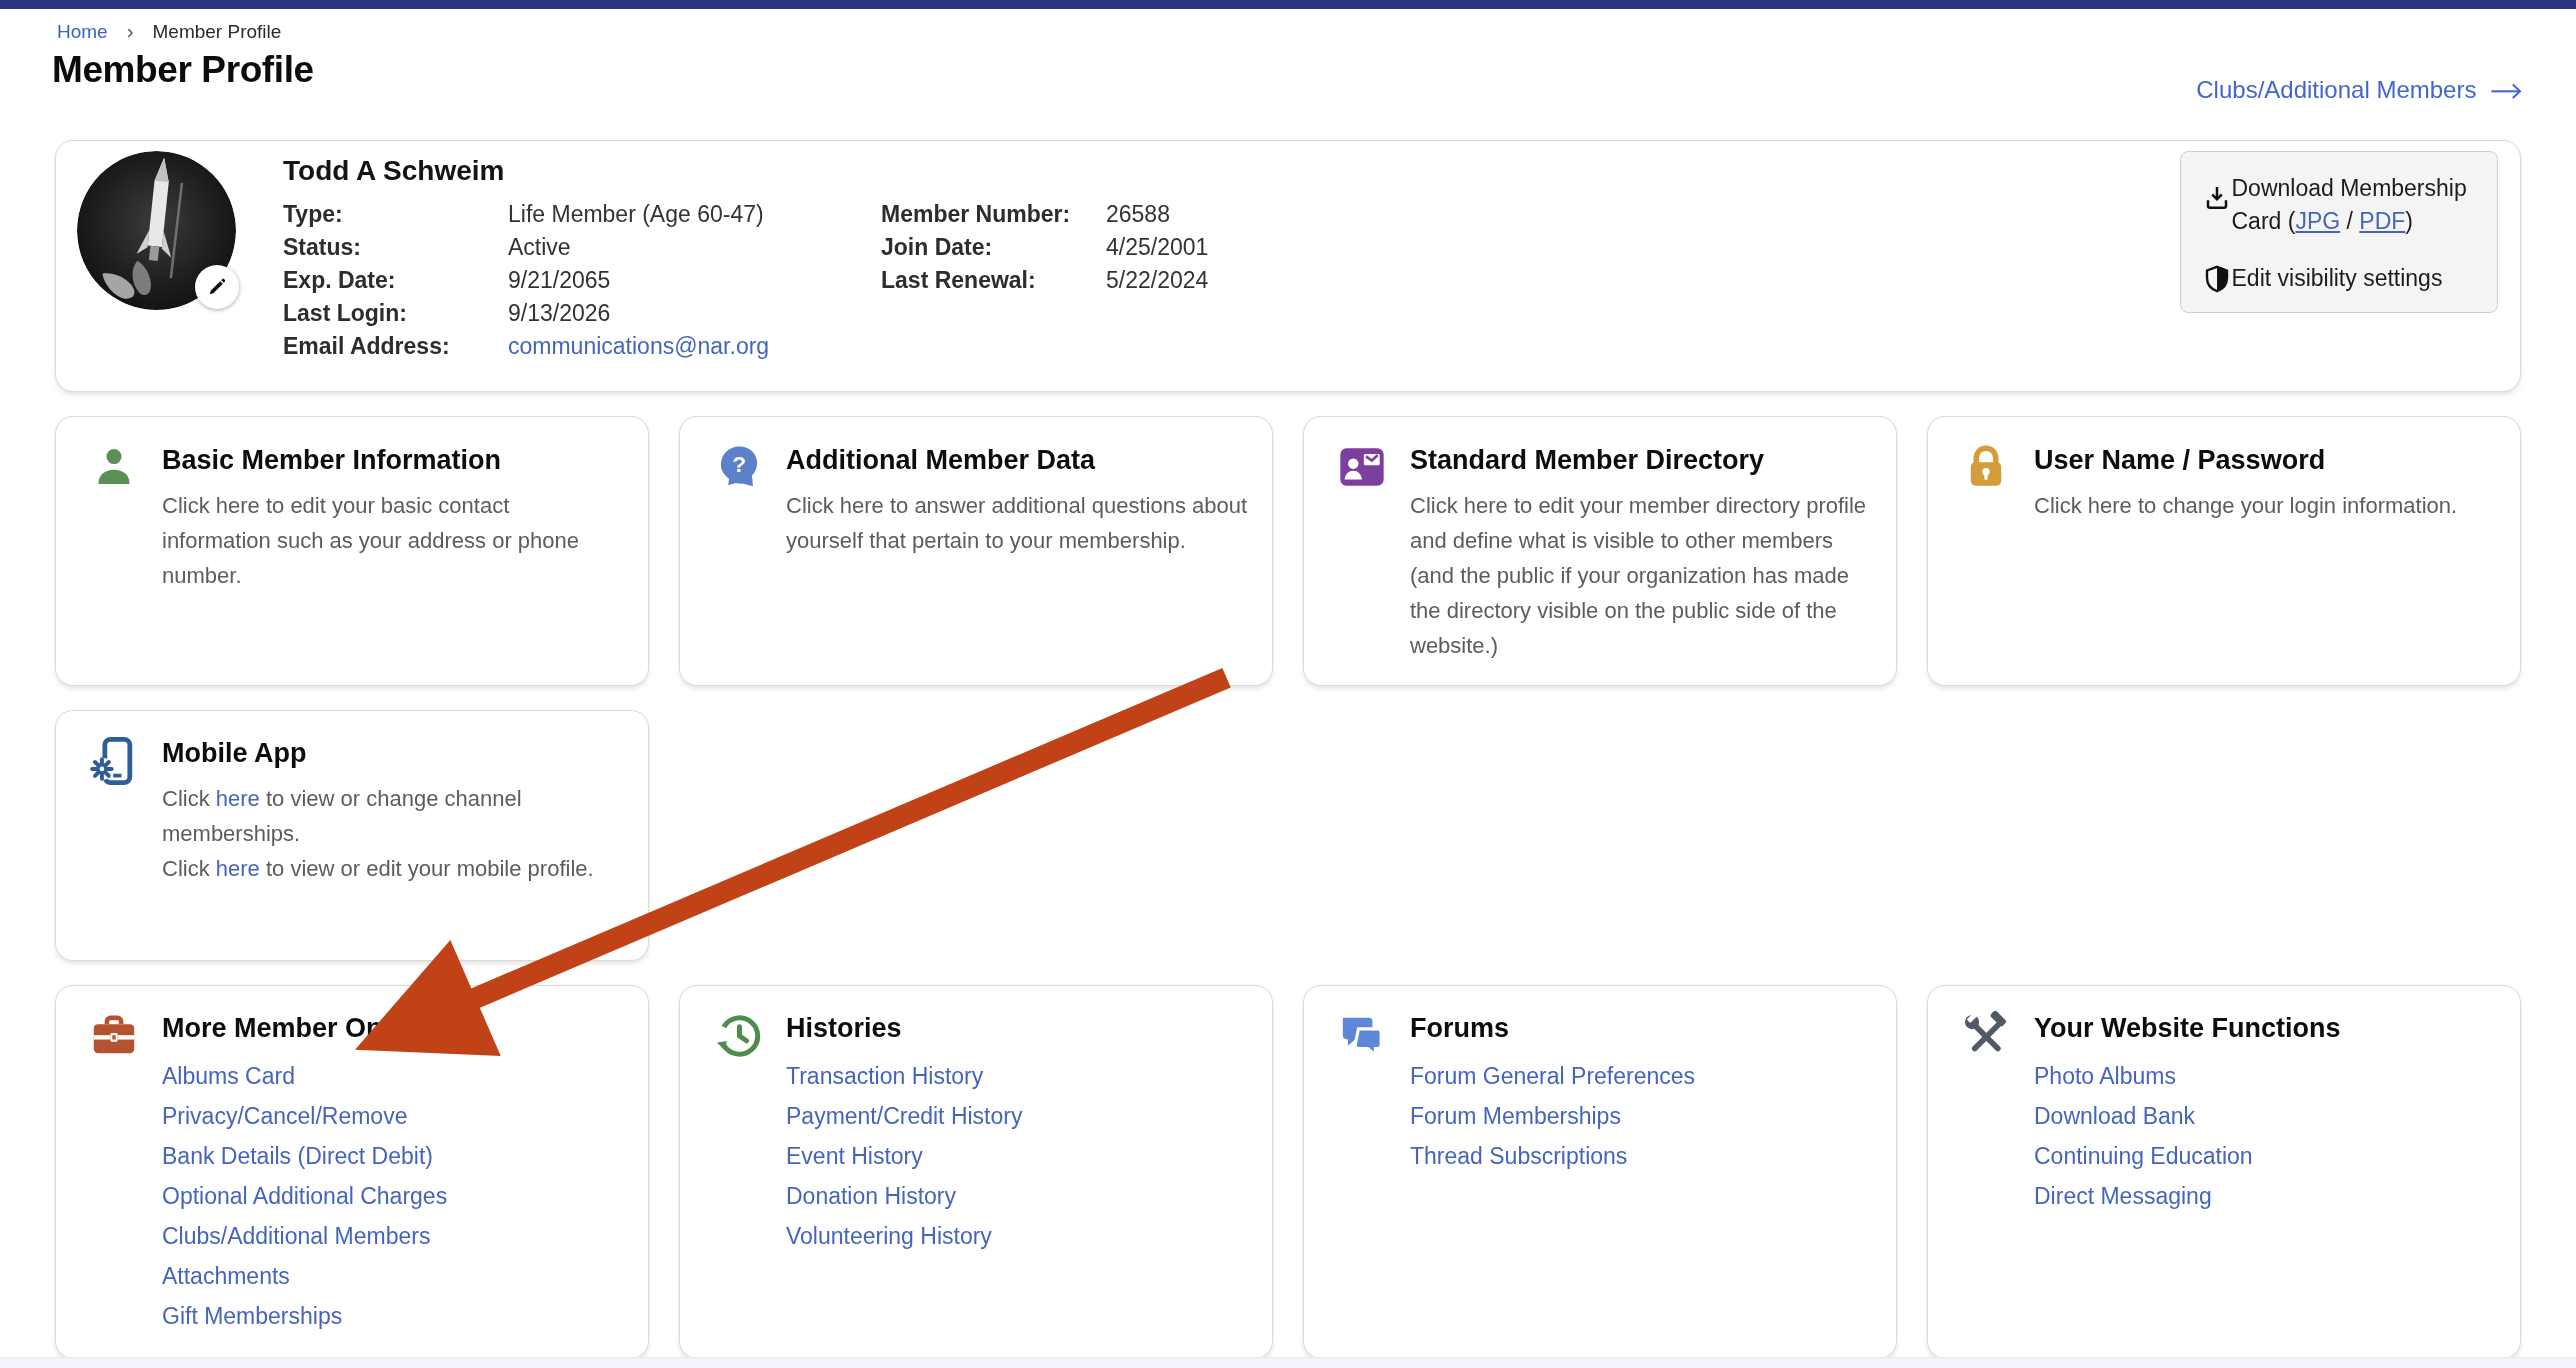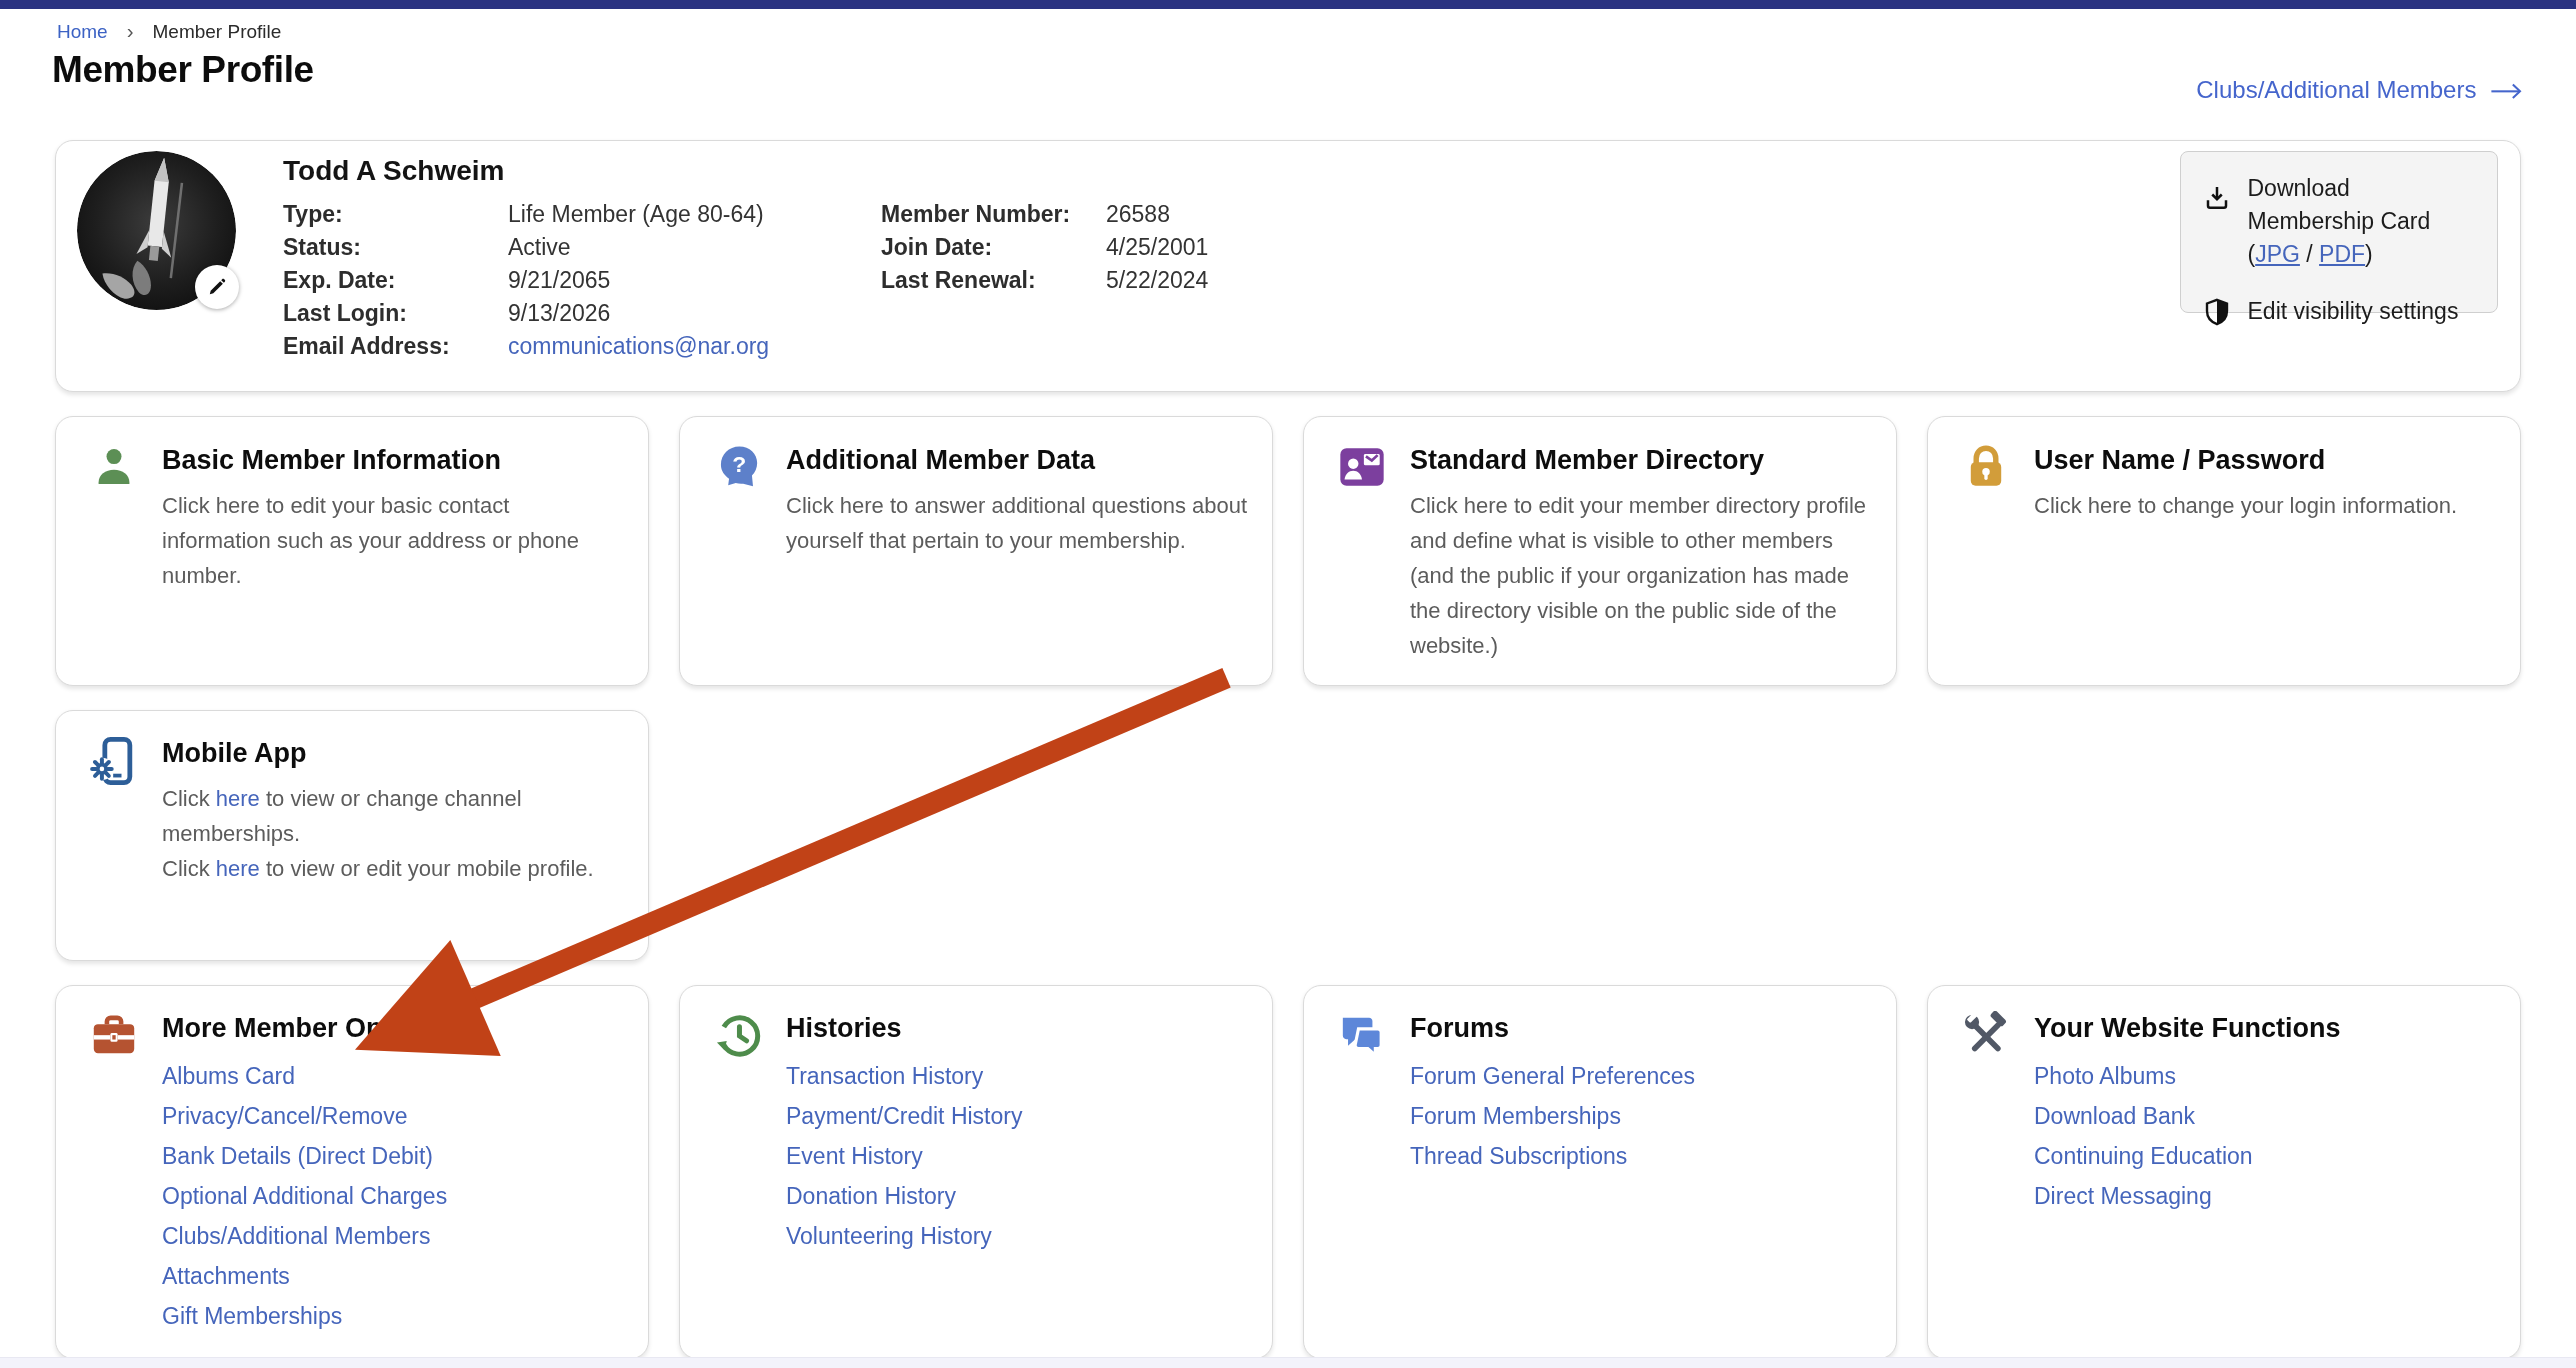--- a/index.html
+++ b/index.html
@@ -32,21 +32,21 @@
   .fields { position: absolute; top: 57px; }
   .fields-left { left: 227px; width: 583px; }
   .fields-mid { left: 825px; width: 552px; }
   .frow { display: flex; height: 33px; align-items: center; font-size: 23px; }
   .flabel { width: 225px; font-weight: 700; color: #2d2d2d; flex: none; }
   .fvalue { color: #333; }
   a.fvalue.link { color: #4565bb; text-decoration: none; cursor: pointer; }
 
   .actions-box { position: absolute; right: 22px; top: 9.5px; width: 318px; height: 162px;
     background: #f4f4f4; border: 0.8px solid #cfcfcf; border-radius: 8px; padding: 20.5px 20.5px; }
-  .action-row { display: flex; gap: 16px; font-size: 23px; color: #1c1c1c; line-height: 33px; align-items: flex-start; }
+  .action-row { display: flex; font-size: 23px; color: #1c1c1c; line-height: 33px; align-items: flex-start; }
   .action-row + .action-row { margin-top: 24px; }
   .action-row .aicon { width: 30px; height: 30px; flex: none; color: #111; margin-top: 11px; }
   .action-row.edit-row .aicon { margin-top: 1.6px; }
   .action-row a { color: #4565bb; text-decoration: underline; cursor: pointer; }
   .action-row.edit-row { cursor: pointer; }
 
   .cards-grid { position: absolute; left: 55px; top: 416px; width: 2466px;
     display: grid; grid-template-columns: repeat(4, 1fr); column-gap: 30px; row-gap: 24px; }
   .card { position: relative; padding: 22px 24px 22px 106px; }
   .card.row1 { min-height: 260px; }
@@ -114,21 +114,21 @@
       <svg viewBox="0 0 24 24" fill="currentColor">
           <path d="M4.2 19.8l.9-3.8L15.5 5.6l2.9 2.9L8 18.9l-3.8.9z"></path>
           <path d="M16.6 4.5l1-1c.6-.6 1.6-.6 2.2 0l.7.7c.6.6.6 1.6 0 2.2l-1 1z"></path>
         </svg>
     </button>
   </div>
   <div class="profile-name">Todd A Schweim</div>
   <div class="fields fields-left" id="fields-left">
       <div class="frow">
         <span class="flabel">Type:</span>
-        <span class="fvalue">Life Member (Age 80-64)</span>
+        <span class="fvalue">Life Member (Age 60-47)</span>
       </div>
       <div class="frow">
         <span class="flabel">Status:</span>
         <span class="fvalue">Active</span>
       </div>
       <div class="frow">
         <span class="flabel">Exp. Date:</span>
         <span class="fvalue">9/21/2065</span>
       </div>
       <div class="frow">

